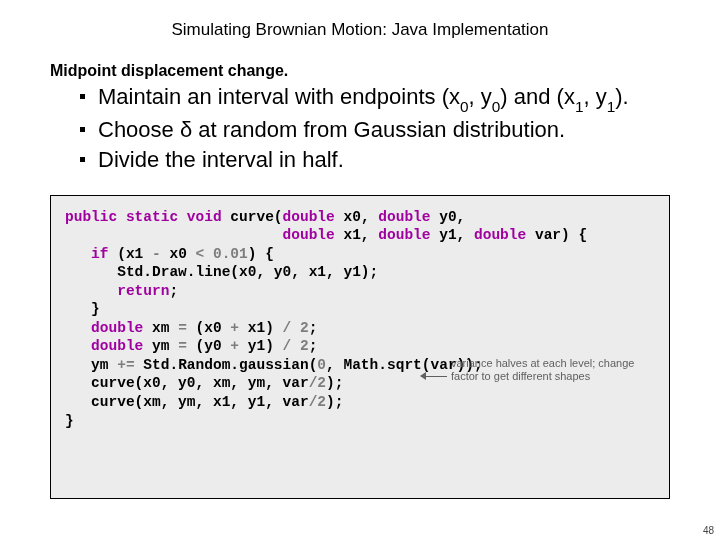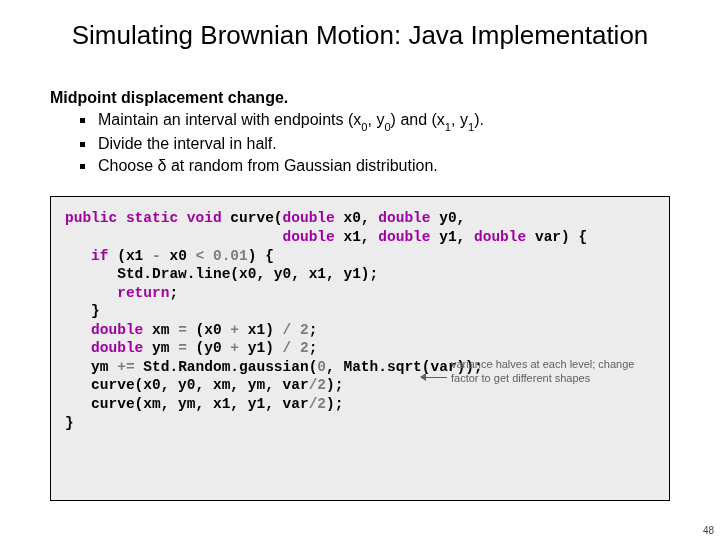--- a/index.html
+++ b/index.html
@@ -12,36 +12,36 @@
     color: #000;
     position: relative;
     overflow: hidden;
   }
   .slide {
     padding: 20px 50px 10px 50px;
     box-sizing: border-box;
   }
   .title {
     text-align: center;
-    font-size: 26px;
-    margin-bottom: 38px;
+    font-size: 17px;
+    margin-bottom: 22px;
   }
   .heading {
     font-size: 16px;
     font-weight: bold;
     margin-bottom: 2px;
   }
   ul.bullets {
     margin: 0 0 20px 30px;
     padding: 0;
     list-style: none;
   }
   ul.bullets li {
     position: relative;
-    font-size: 16px;
+    font-size: 22px;
     line-height: 1.35;
     padding-left: 18px;
   }
   ul.bullets li::before {
     content: "";
     position: absolute;
     left: 0;
     top: 0.55em;
     width: 5px;
     height: 5px;
@@ -106,22 +106,22 @@
 <div class="slide">
 
   <div class="title">Simulating Brownian Motion:  Java Implementation</div>
 
   <div class="heading">Midpoint displacement change.</div>
 
   <ul class="bullets">
     <li>
       <span>Maintain an interval with endpoints (x</span><span class="sub">0</span><span>, y</span><span class="sub">0</span><span>) and (x</span><span class="sub">1</span><span>, y</span><span class="sub">1</span><span>).</span>
     </li>
+    <li>Choose δ at random from Gaussian distribution.</li>
     <li>Divide the interval in half.</li>
-    <li>Choose δ at random from Gaussian distribution.</li>
   </ul>
 
   <div class="codebox"><span class="kw">public static void</span><span> curve(</span><span class="type">double</span><span> x0, </span><span class="type">double</span><span> y0,</span>
 <span>                         </span><span class="type">double</span><span> x1, </span><span class="type">double</span><span> y1, </span><span class="type">double</span><span> var) {</span>
 <span>   </span><span class="kw">if</span><span> (x1 </span><span class="op">-</span><span> x0 </span><span class="op">&lt;</span><span> </span><span class="num">0.01</span><span>) {</span>
 <span>      Std.Draw.line(x0, y0, x1, y1);</span>
 <span>      </span><span class="kw">return</span><span>;</span>
 <span>   }</span>
 <span>   </span><span class="type">double</span><span> xm </span><span class="op">=</span><span> (x0 </span><span class="op">+</span><span> x1) </span><span class="op">/</span><span> </span><span class="num">2</span><span>;</span>
 <span>   </span><span class="type">double</span><span> ym </span><span class="op">=</span><span> (y0 </span><span class="op">+</span><span> y1) </span><span class="op">/</span><span> </span><span class="num">2</span><span>;</span>

